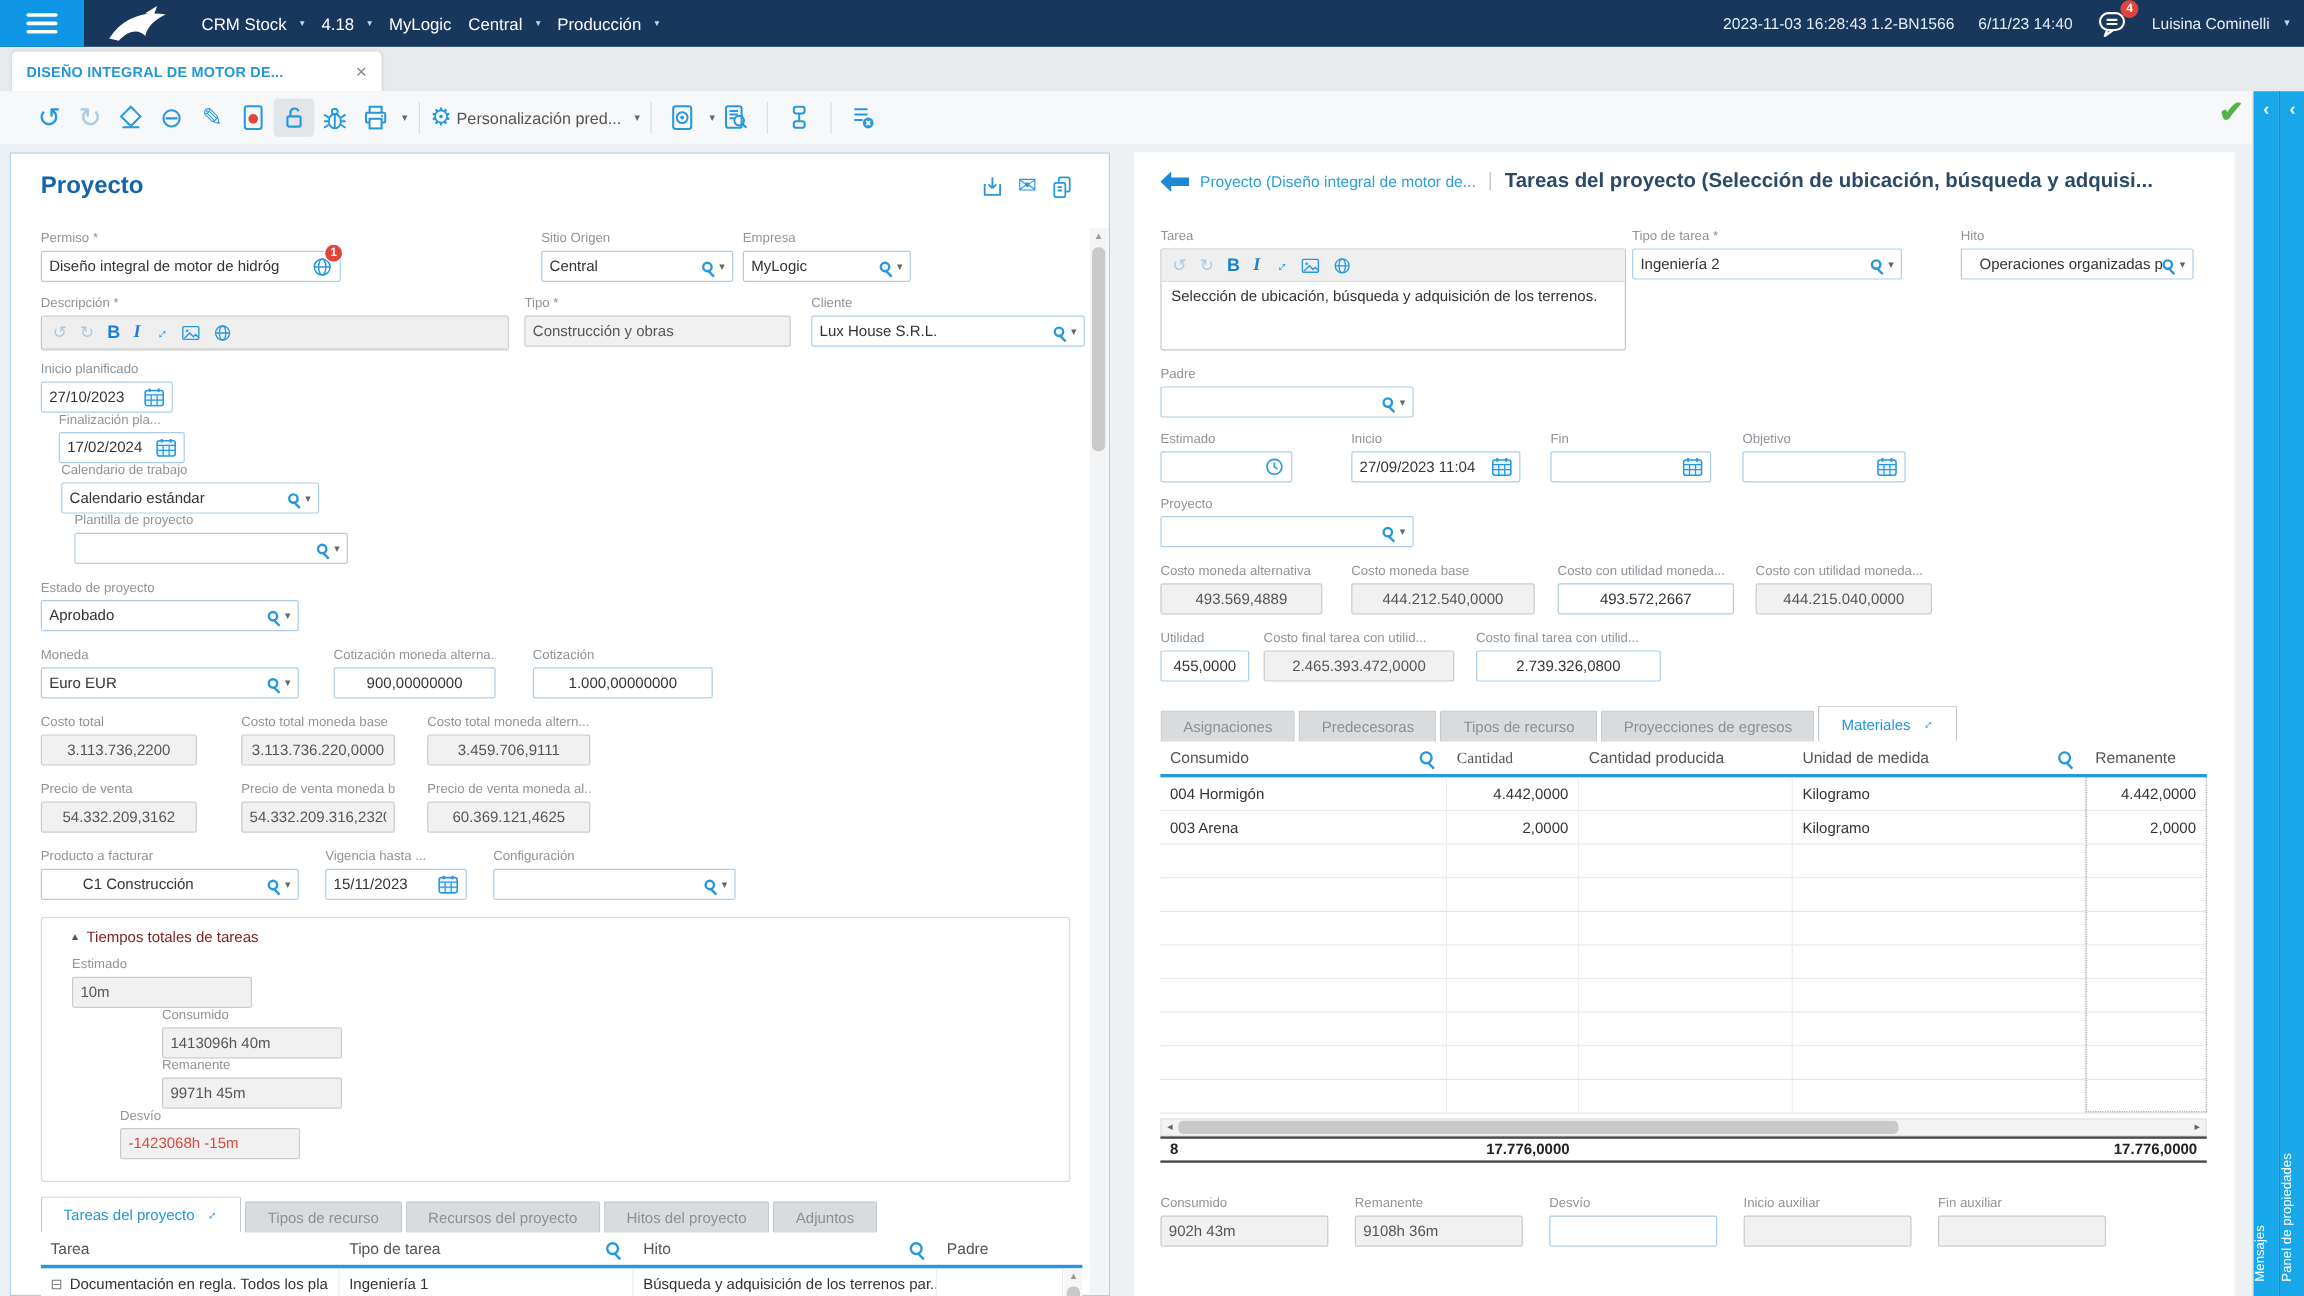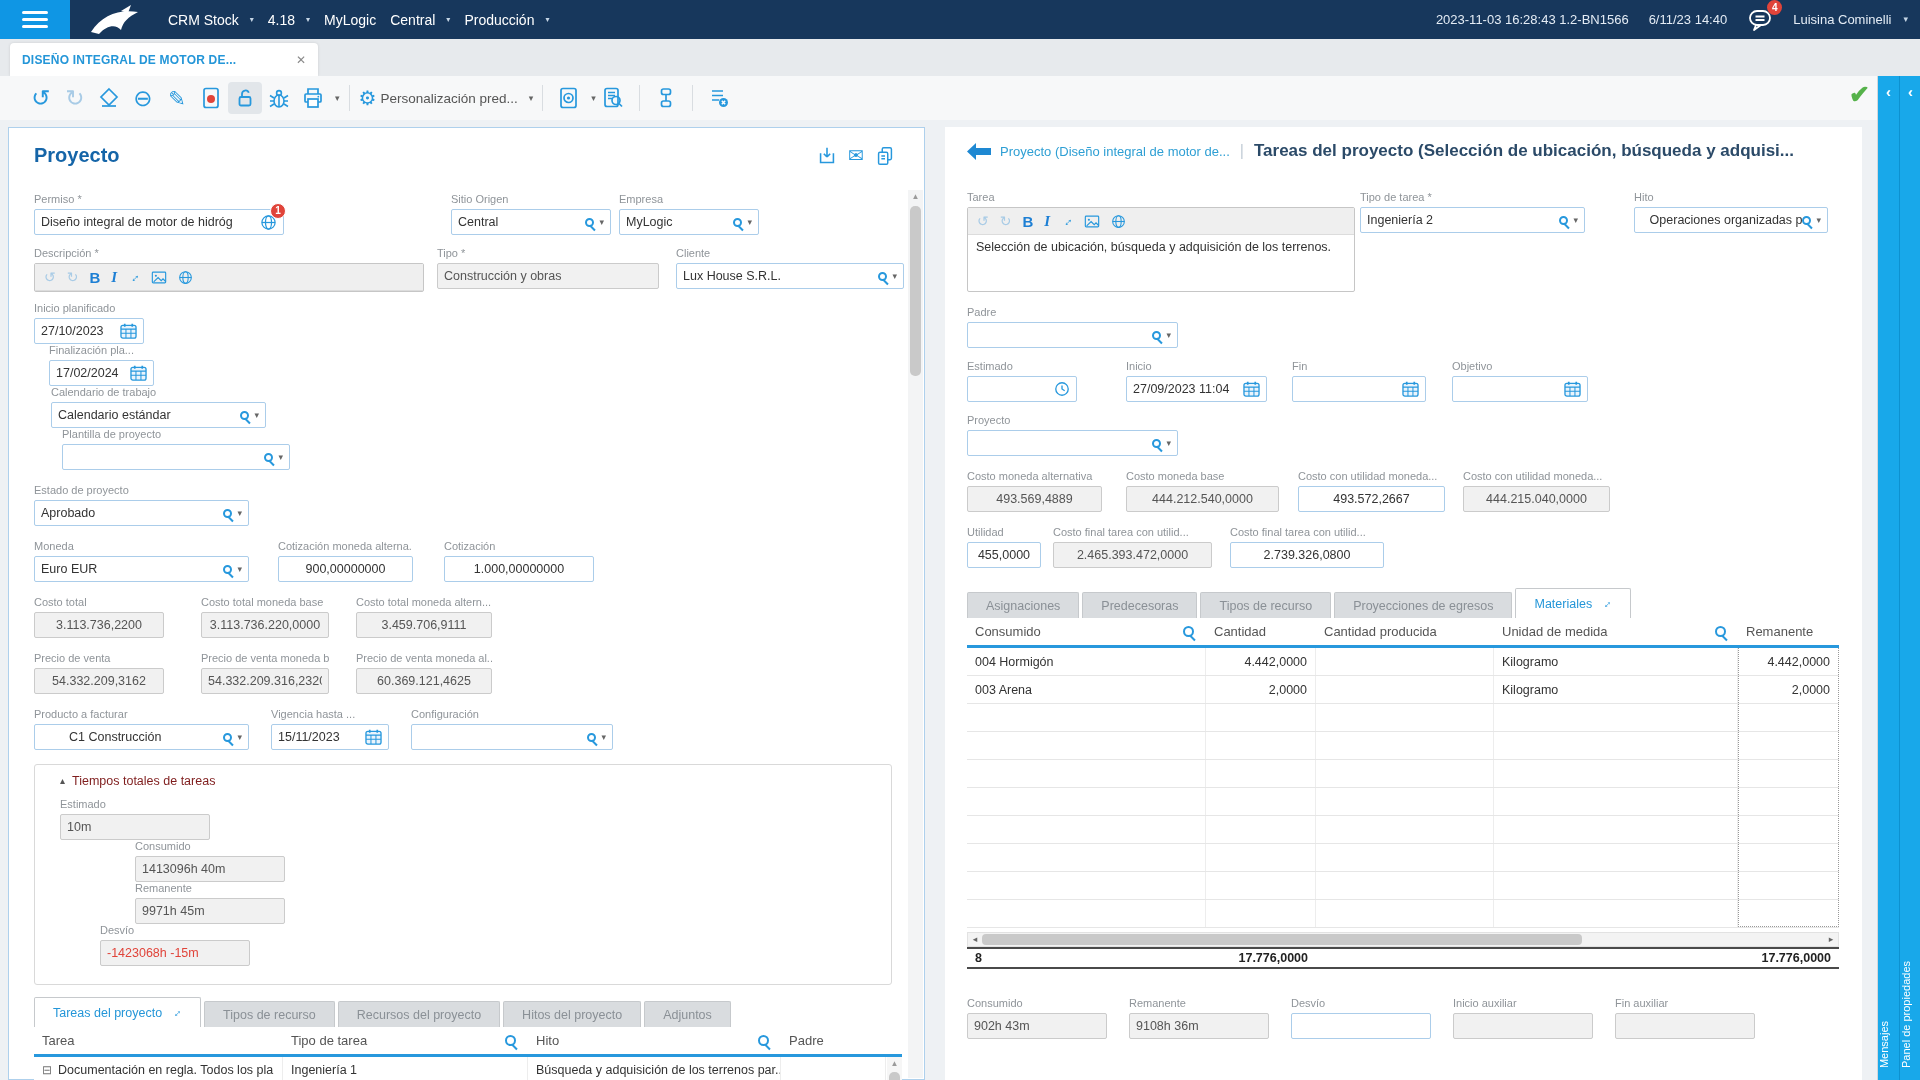--- a/index.html
+++ b/index.html
@@ -892,21 +892,21 @@
       <span class="tab active">
         <span>Materiales</span>
         <span class="gi gi-expand"></span>
       </span>
     </div>
   <div class="thead" style="width:872px">
       <span class="th" style="width: 239px;">
         <span>Consumido</span>
         <span class="mag lg"></span>
       </span>
-      <span class="th" style="width: 110px;">
+      <span class="th" style="width: 110px; font-family: Liberation Serif, serif;">
         <span>Cantidad</span>
       </span>
       <span class="th" style="width: 178px;">
         <span>Cantidad producida</span>
       </span>
       <span class="th" style="width: 244px;">
         <span>Unidad de medida</span>
         <span class="mag lg"></span>
       </span>
       <span class="th" style="width: 101px;">

